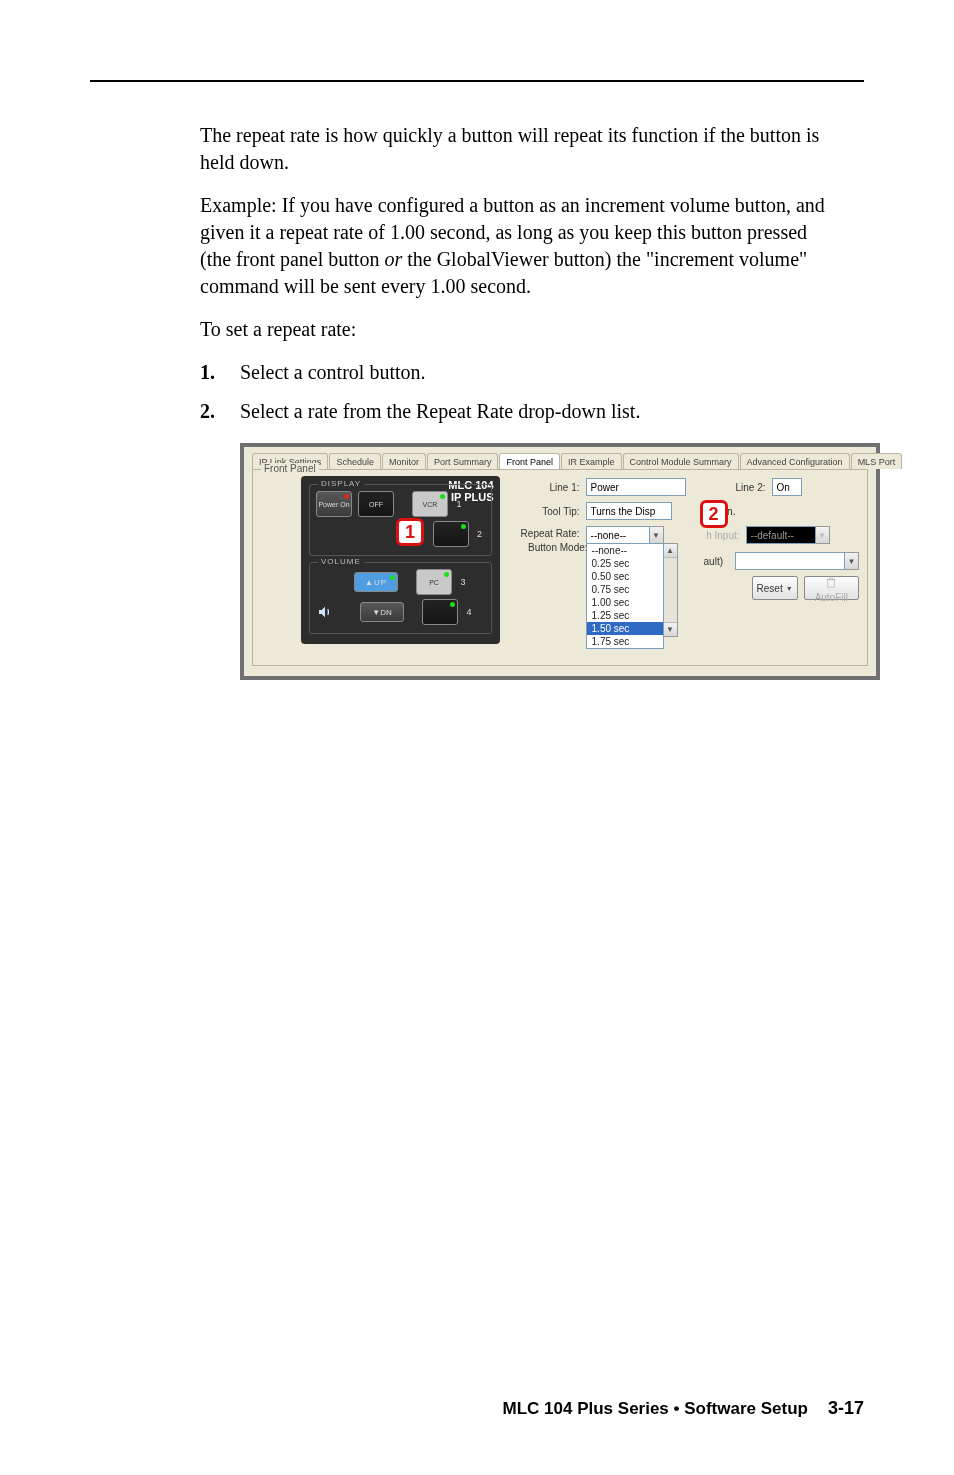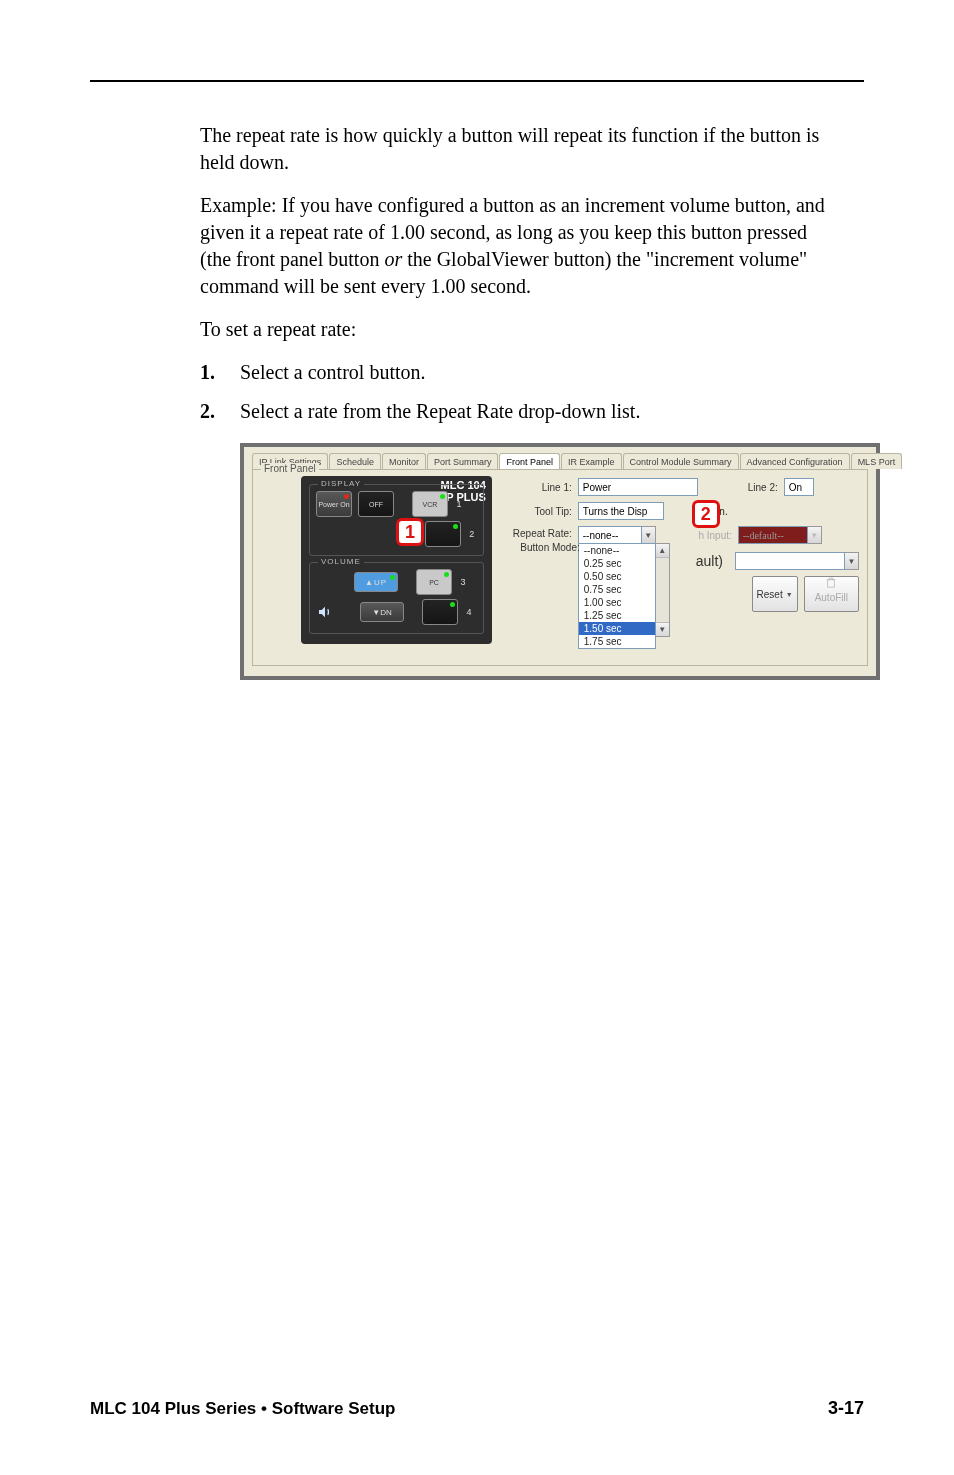--- a/index.html
+++ b/index.html
@@ -43,38 +43,38 @@
   .spk { width:18px; height:18px; display:flex; align-items:center; justify-content:center; }
 
   
   .badge { position:absolute; width:28px;height:28px;border:3px solid #d11; border-radius:6px; background:#fff; color:#d11; font-weight:700; font-family: Arial, sans-serif; font-size:18px; display:flex; align-items:center; justify-content:center; }
 
   
   .formcol { flex:1; padding-top:2px; }
   .frow { display:flex; align-items:center; margin-bottom:6px; gap:6px; }
   .flabel { font-size:10px; color:#333; width:68px; text-align:right; }
   .tinput { height:18px; border:1px solid #7e9db9; background:#fff; font-size:10px; padding:1px 4px; }
-  .w120 { width:120px; } .w36 { width:30px; }
+  .w120 { width:100px; } .w36 { width:30px; }
   .combo { position:relative; display:inline-flex; }
   .combo .arrow { width:14px; height:18px; border:1px solid #999; border-left:0; background:linear-gradient(#f3f3f3,#d7d7d7); display:flex; align-items:center; justify-content:center; font-size:8px; color:#555; }
-  .combo.disabled .tinput { background:#7f1d1d; color:#999;font-family:Liberation Serif, serif;}
+  .combo.disabled .tinput { background:#000000; color:#999;}
   .combo.disabled .arrow { color:#bbb;}
   .scrolltrack { width:14px; height:94px; border:1px solid #999; border-left:0; background:#e6e4d8; display:flex; flex-direction:column; }
   .scrolltrack .abtn{ height:14px; background:linear-gradient(#f3f3f3,#d7d7d7); display:flex; align-items:center; justify-content:center; font-size:8px; color:#555; border-bottom:1px solid #bbb;}
   .scrolltrack .abtn.bot{border-bottom:0;border-top:1px solid #bbb;}
   .listbox { width:78px; border:1px solid #7e9db9; background:#fff; font-size:10px; }
   .listbox div { padding:1px 5px; height:13px; line-height:12px;}
   .listbox .sel { background:#316ac5; color:#fff; }
-  .wbtn { height:36px; border:1px solid #8a8a8a; background:linear-gradient(#fdfdfd,#e2e2e2); border-radius:2px; font-size:10px; color:#333; padding: 0 10px; display:inline-flex; align-items:center; gap:3px;}
+  .wbtn { height:24px; border:1px solid #8a8a8a; background:linear-gradient(#fdfdfd,#e2e2e2); border-radius:2px; font-size:10px; color:#333; padding: 0 10px; display:inline-flex; align-items:center; gap:3px;}
   .wbtn.small{padding:0 4px;}
   .wbtn .tri { font-size:7px; color:#555;}
   .wbtn.dis { color:#aaa;flex-direction:column; }
   .trash { width:10px; height:12px; display:inline-block; }
 
-  .footer { position: absolute; bottom: 56px; right: 90px; left: 90px; display:flex; justify-content:space-between; align-items: baseline; gap: 20px; }
+  .footer { position: absolute; bottom: 56px; right: 90px; left: 90px; display:flex; justify-content:flex-end; align-items: baseline; gap: 20px; }
   .footer .ftxt { font-family: Verdana, Arial, sans-serif; font-weight:700; font-size: 17px; }
   .footer .pn { font-family: Verdana, Arial, sans-serif; font-weight:700; font-size: 18px; }
 </style>
 </head>
 <body>
 
 <div class="page">
   <hr class="hr">
 
 
@@ -230,21 +230,21 @@
 
               <div style="margin-left:18px;">
                 <div class="frow" style="margin-bottom:8px;">
                   <div class="flabel" style="width:38px; color:#aaa;">h Input:</div>
                   <div class="combo disabled">
                     <input class="tinput" style="width: 70px;" disabled="" value="--default--">
                     <div class="arrow">▼</div>
                   </div>
                 </div>
                 <div class="frow">
-                  <span style="font-size:14px; color:#333; margin-left:2px;">ault)</span>
+                  <span style="font-size:10px; color:#333; margin-left:2px;">ault)</span>
                   <div style="flex:1"></div>
                   <div class="combo">
                     <input class="tinput" style="width: 110px;">
                     <div class="arrow">▼</div>
                   </div>
                 </div>
                 <div class="frow" style="justify-content:flex-end; margin-top:6px;">
                   <div class="wbtn small">
                       <span>Reset</span> 
                       <span class="tri">▼</span>

